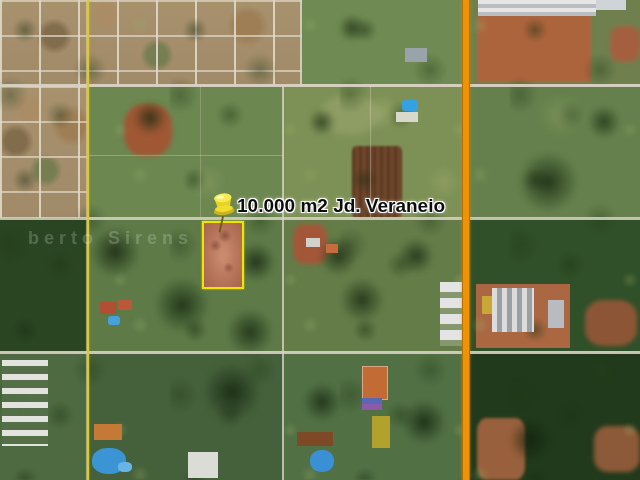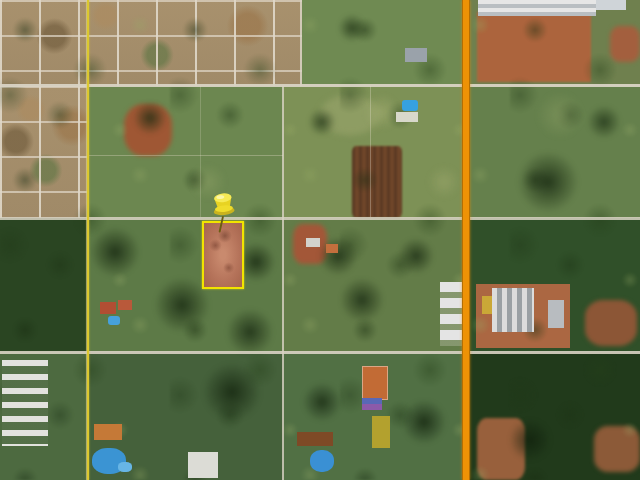--- a/index.html
+++ b/index.html
@@ -146,27 +146,29 @@
     <div class="abs road" style="left:300px;top:0;width:2px;height:86px;opacity:.85;"></div>
     <div class="abs fence" style="left:88px;top:155px;width:195px;height:1px;"></div>
     <div class="abs fence" style="left:370px;top:86px;width:1px;height:131px;"></div>
     <div class="abs fence" style="left:200px;top:86px;width:1px;height:131px;opacity:.7;"></div>
 
   </div>
 
   <div id="yellow-road" class="abs" style="left:87px;top:0;width:2px;height:480px;"></div>
   <div id="orange-road" class="abs" style="left:462px;top:0;width:6px;height:480px;"></div>
 
+  <div id="watermark" class="abs" style="left:28px;top:228px;">berto Sirens</div>
 
   <div id="parcel" class="abs" style="left:202px;top:221px;width:38px;height:64px;"></div>
 
   <svg class="abs" style="left:205px;top:190px;" width="38" height="44" viewBox="0 0 40 46">
     <g transform="rotate(-6 20 20)">
       <path d="M18 28 L13 43" stroke="#6b5e10" stroke-width="2" stroke-linecap="round"></path>
       <ellipse cx="20" cy="22" rx="11" ry="4.2" fill="#c9b31e"></ellipse>
       <path d="M11 8 L14 19.5 L26 19.5 L29 8 Z" fill="#e8d322"></path>
       <ellipse cx="20" cy="19.5" rx="9.5" ry="3.4" fill="var(--pushpin,#efdc2b)"></ellipse>
       <ellipse cx="20" cy="8" rx="9.2" ry="4.6" fill="#f6ea55"></ellipse>
       <ellipse cx="17.5" cy="7" rx="4.2" ry="2" fill="#fbf6a8"></ellipse>
     </g>
   </svg>
 
+  <div id="label" class="abs" style="left:237px;top:195px;">10.000 m2 Jd. Veraneio</div>
 </div>
 
 </body></html>

